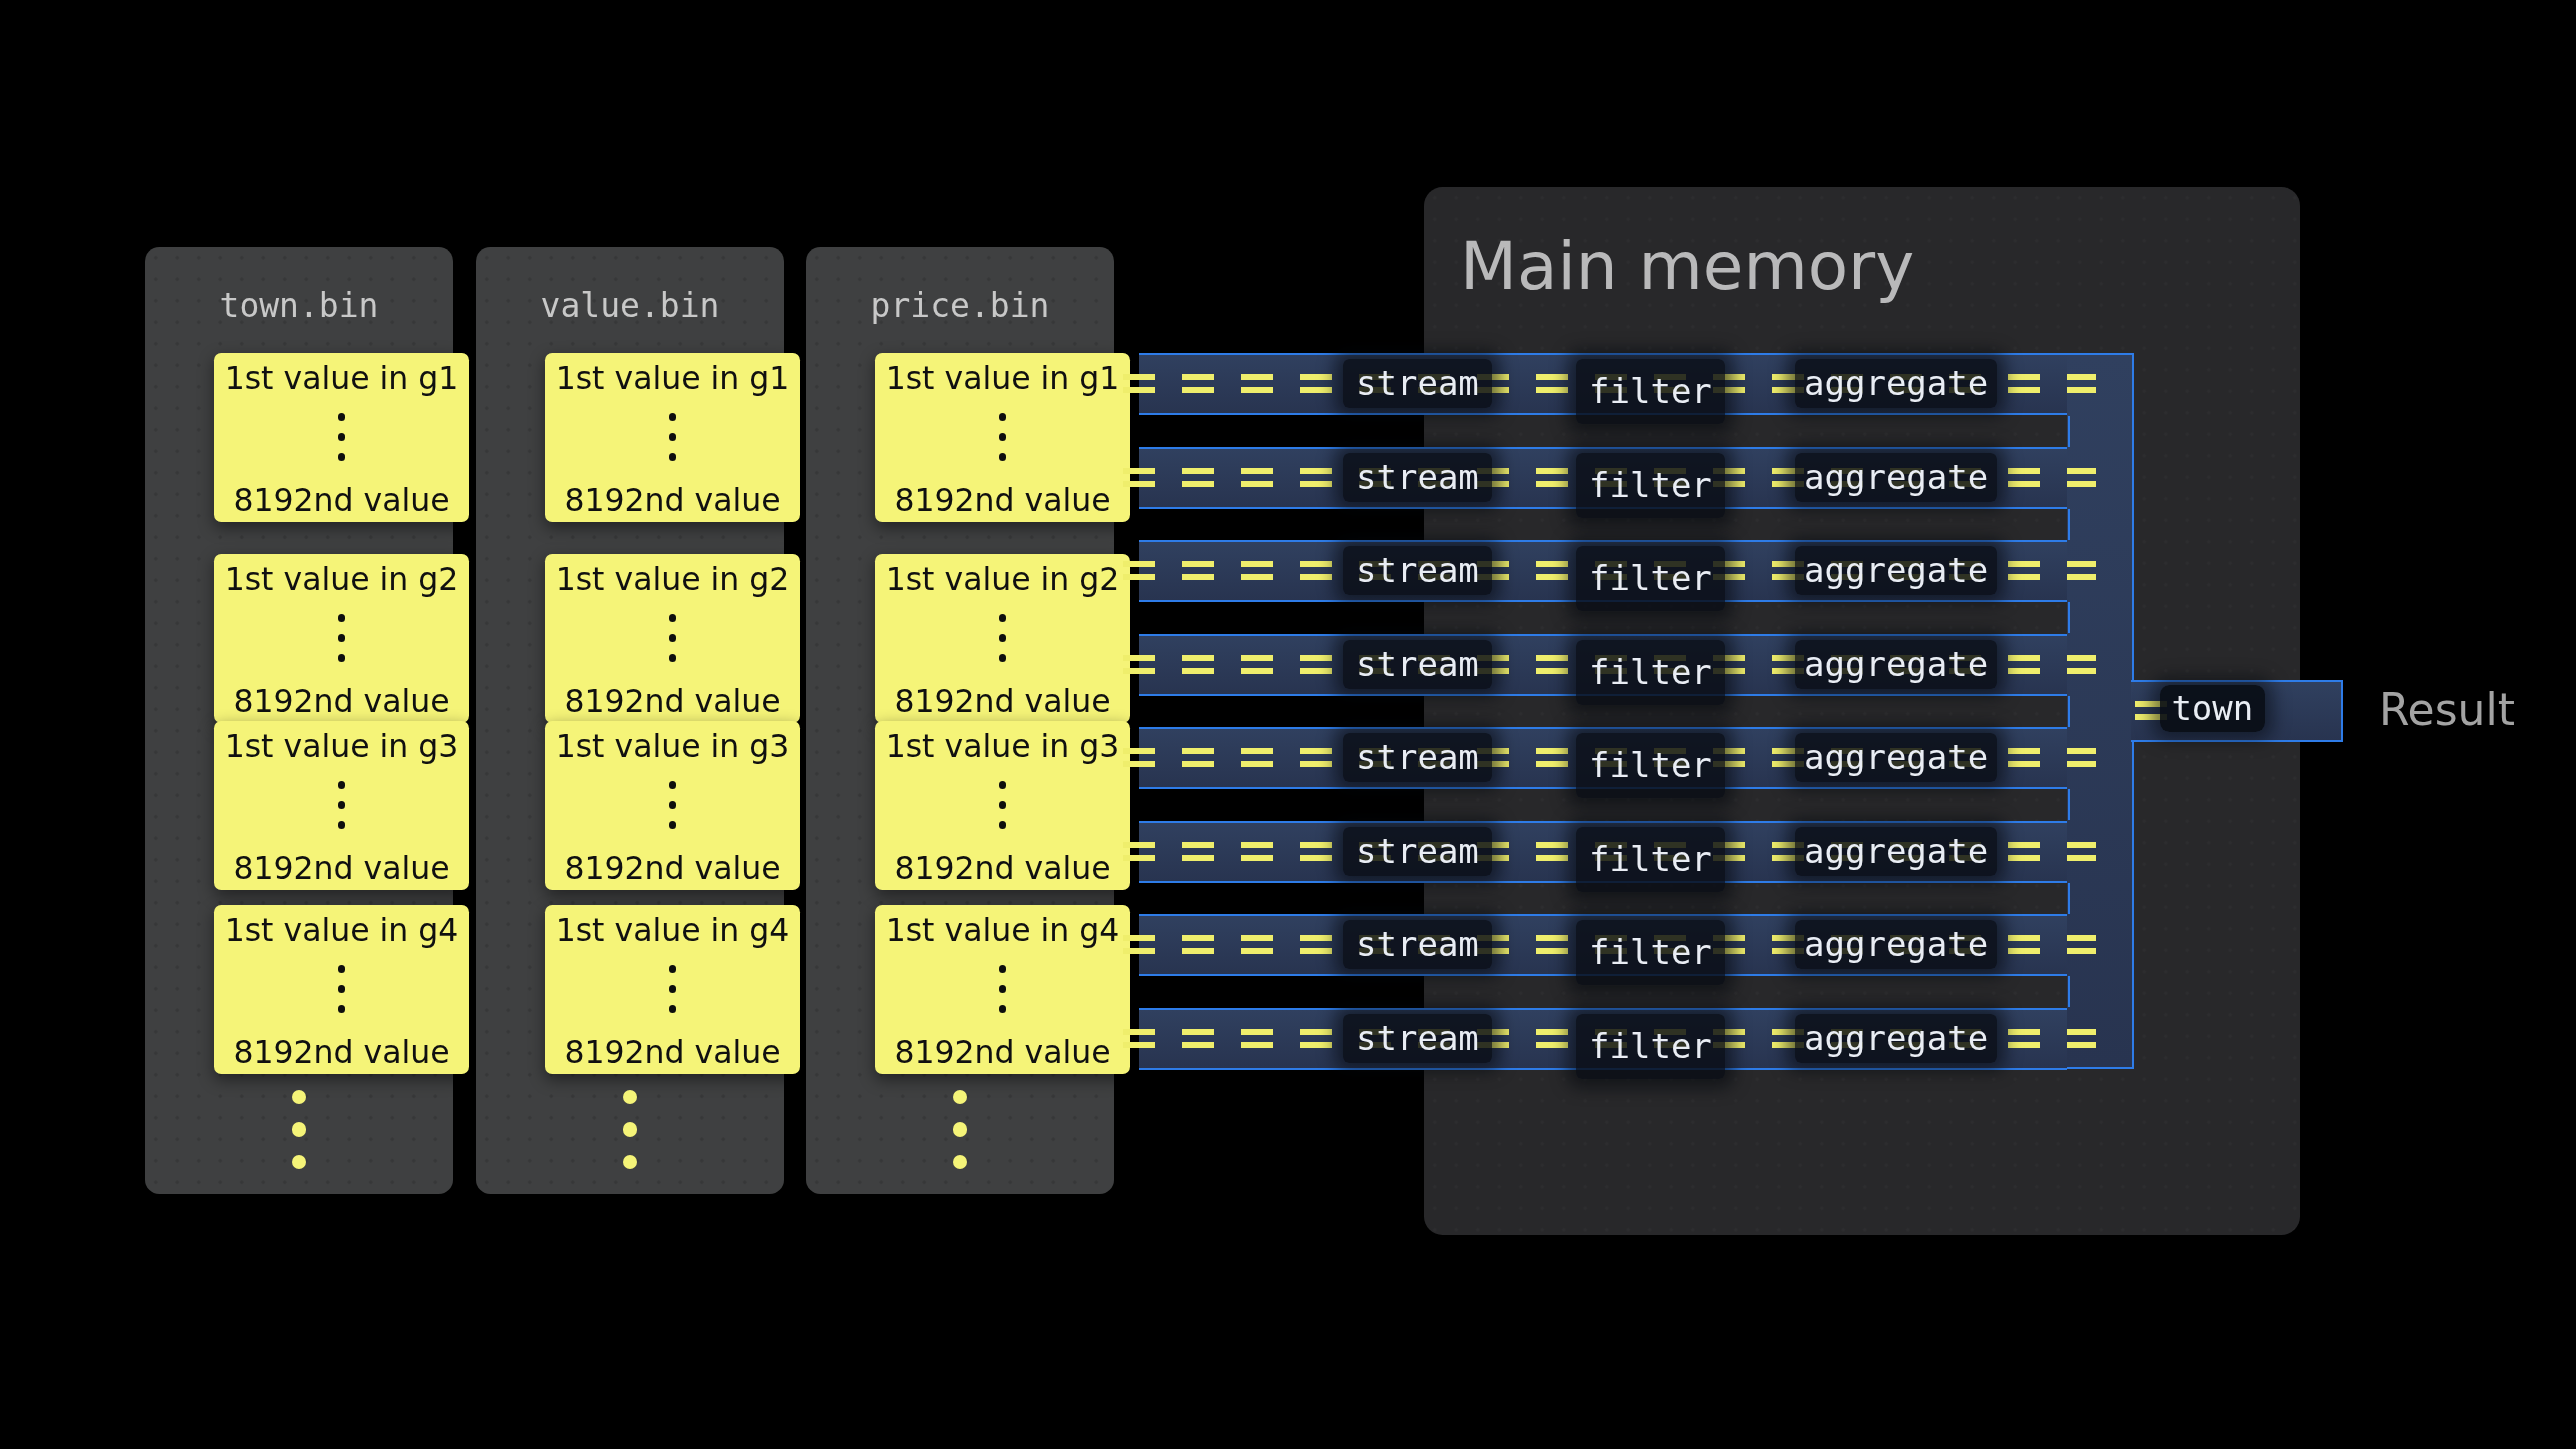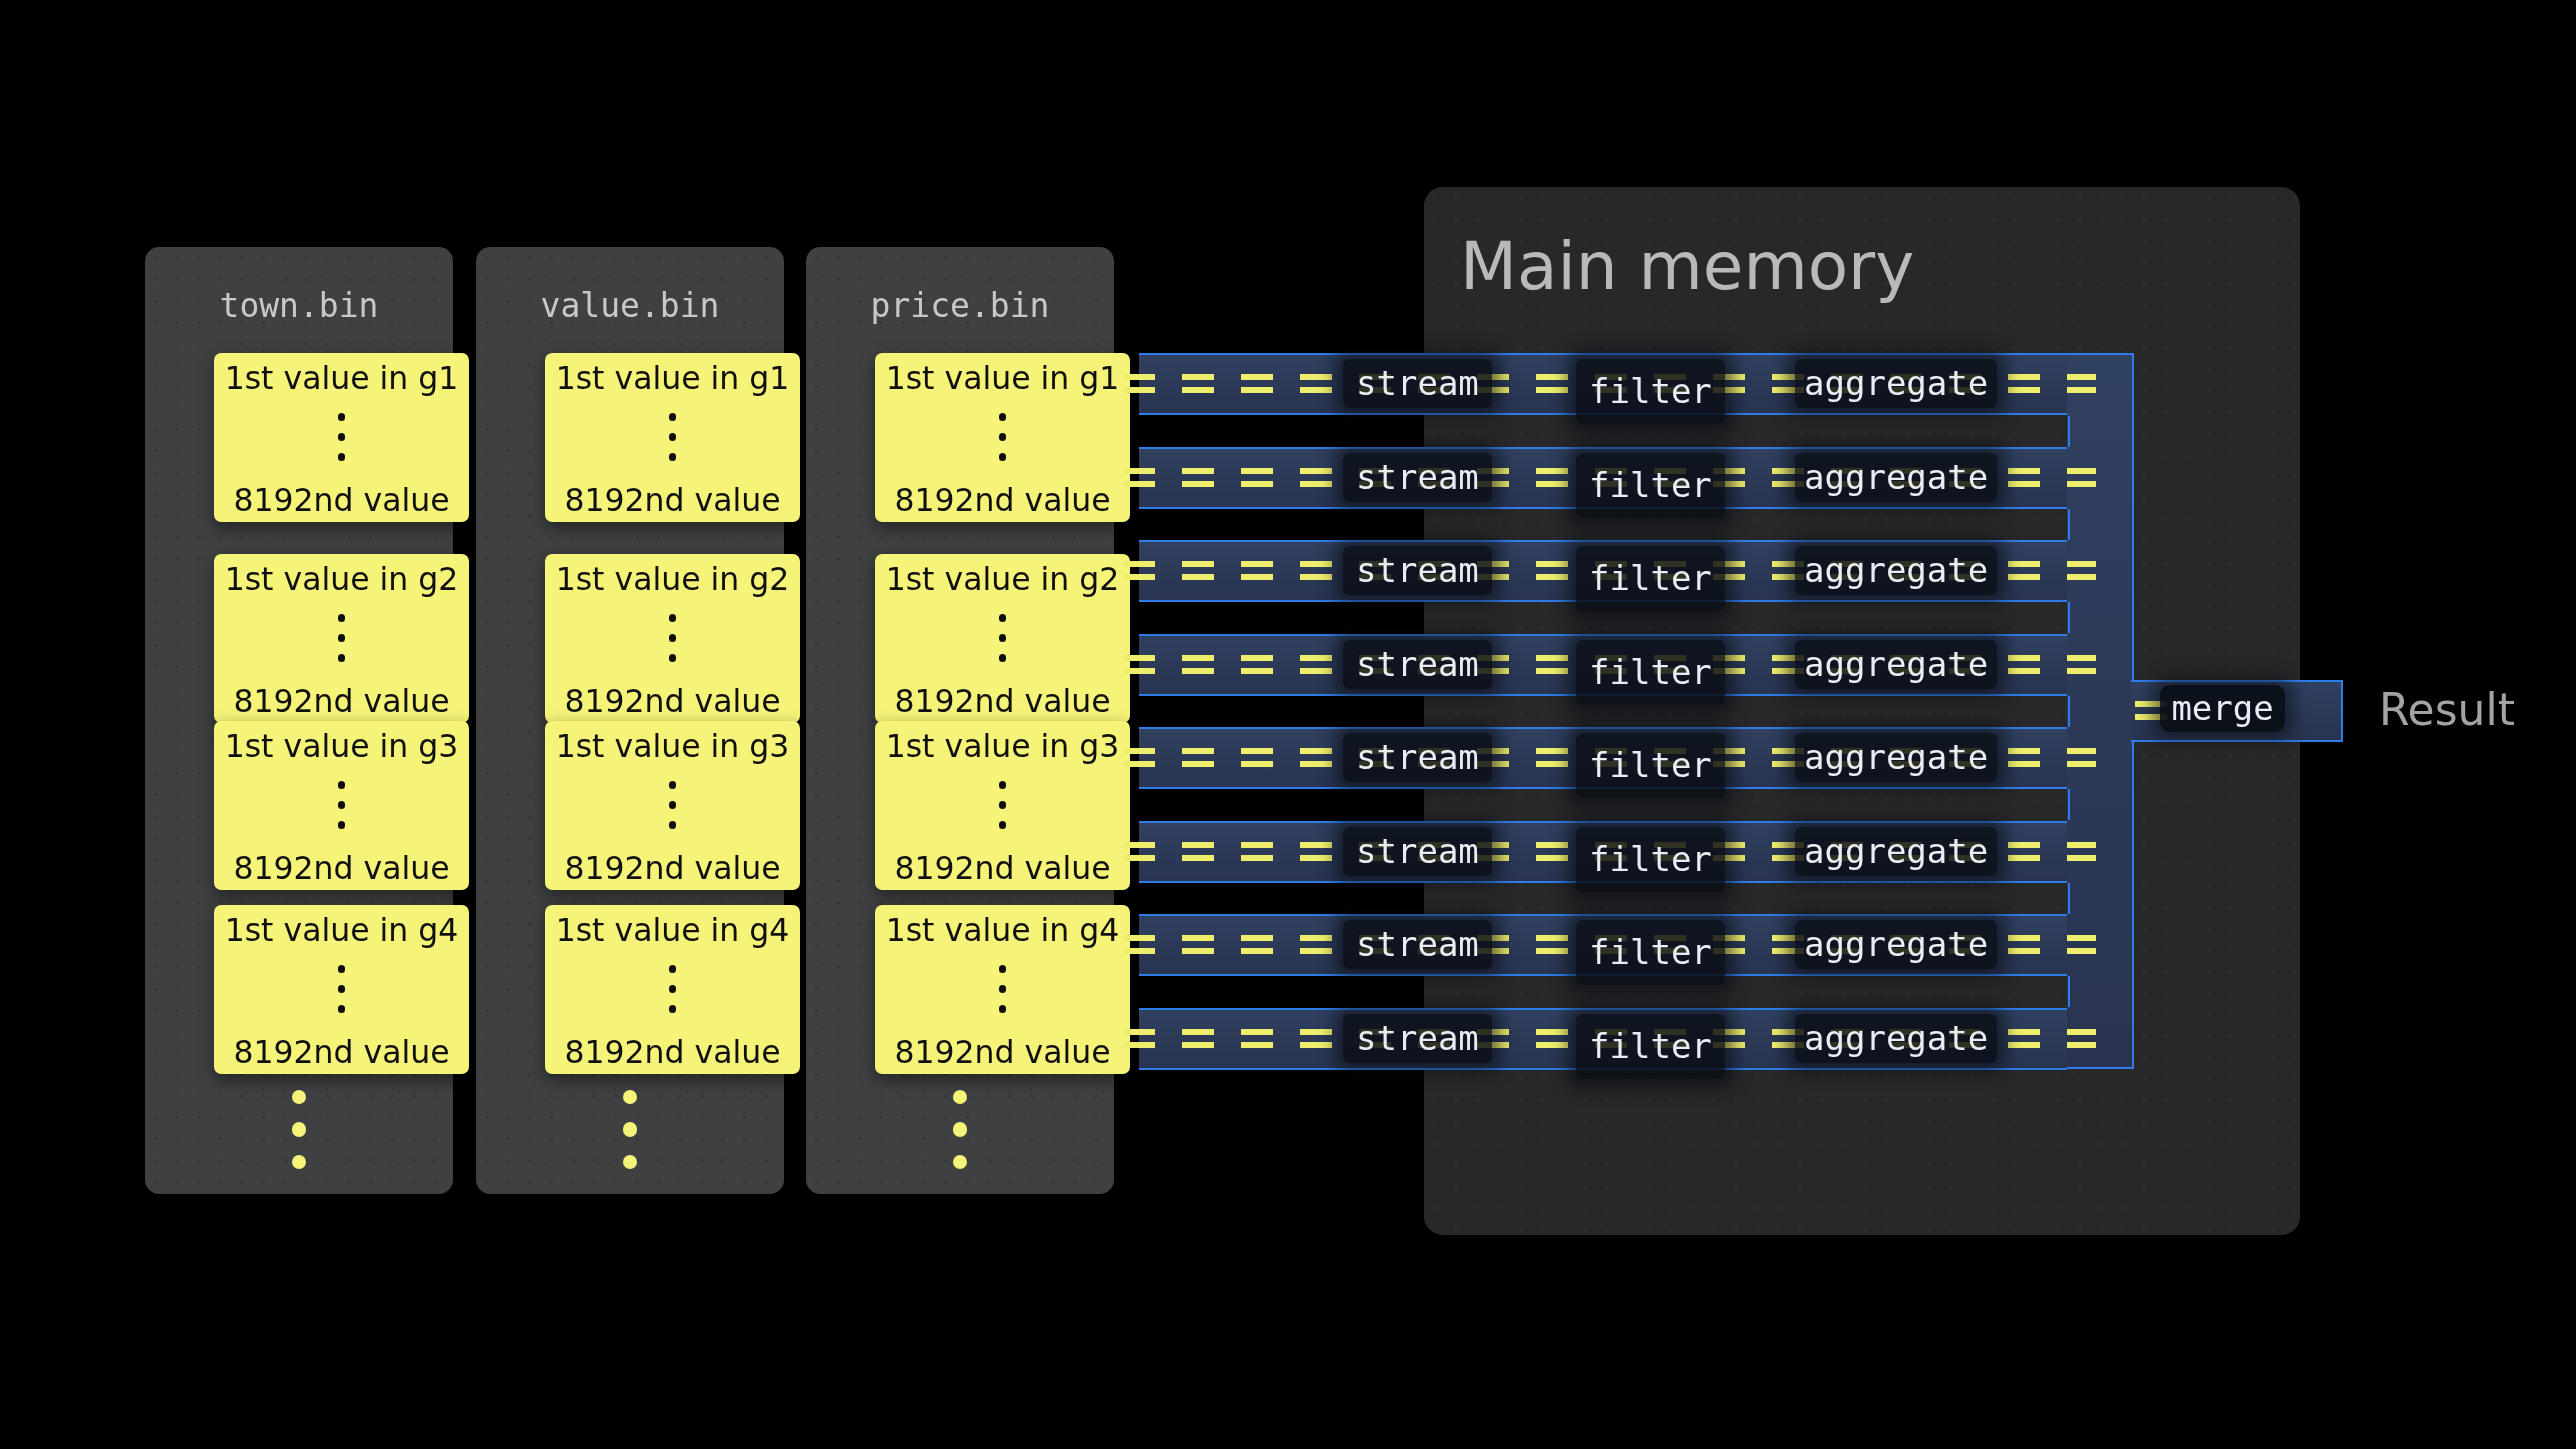--- a/index.html
+++ b/index.html
@@ -315,18 +315,18 @@
   </div>
   <div class="lane" style="top:1008px">
     <div class="dashes"></div>
     <div class="chip chip-stream">stream</div>
     <div class="chip chip-filter">filter</div>
     <div class="chip chip-aggregate">aggregate</div>
   </div>
 
   <div id="merge-lane">
     <div class="dashes"></div>
-    <div id="merge-chip">merge</div>
+    <div id="merge-chip">town</div>
   </div>
   <div id="result-label">Result</div>
 
 </div>
 
 
 </body></html>

